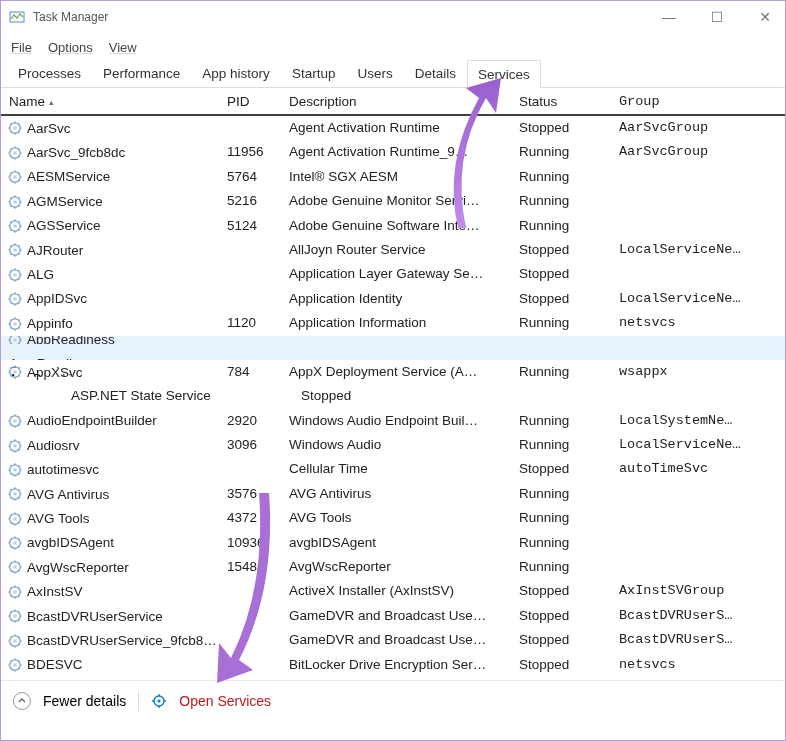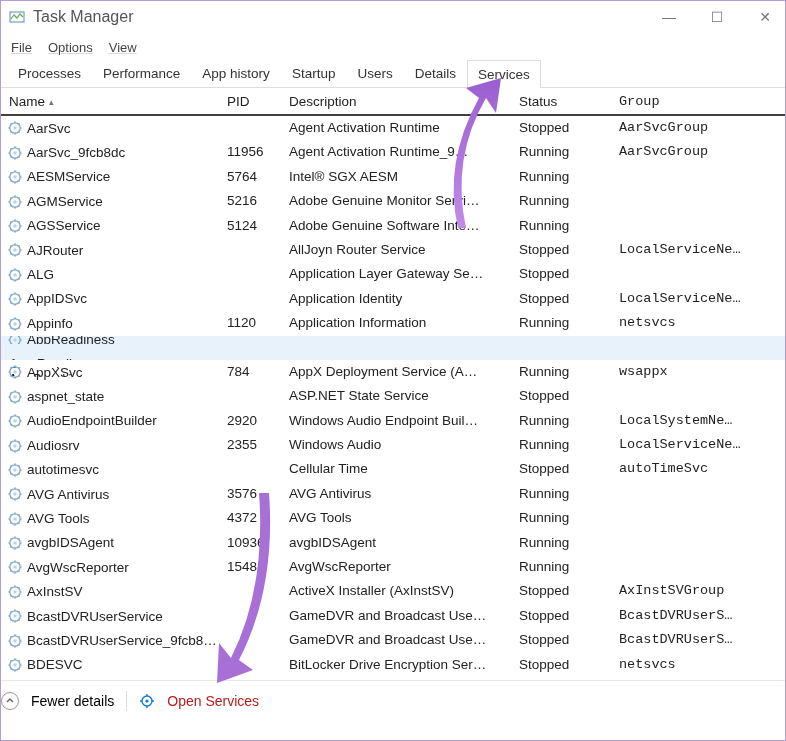--- a/index.html
+++ b/index.html
@@ -17,21 +17,21 @@
     display: flex;
     align-items: center;
     padding: 0 8px;
     background: #fff;
     color: #666;
   }
   .titlebar .app-icon {
     width: 16px; height: 16px;
     margin-right: 8px;
   }
-  .titlebar .title { flex: 0 0 auto; color: #555; font-size: 16px; }
+  .titlebar .title { flex: 0 0 auto; color: #555; font-size: 12px; }
   .titlebar .spacer { flex: 1; }
   .win-btns { display: flex; gap: 24px; align-items: center; color: #666; }
   .win-btn { width: 24px; text-align: center; cursor: default; font-size: 14px; color: #777;}
   .menubar {
     height: 22px;
     display: flex;
     gap: 16px;
     padding: 0 10px;
     align-items: flex-end;
     color: #444;
@@ -97,21 +97,21 @@
     display: inline-block;
     vertical-align: middle;
     margin-right: 4px;
     flex-shrink: 0;
   }
   .c-name-cell { display: flex; align-items: center; padding-left: 6px;}
   .footer {
     height: 40px;
     display: flex;
     align-items: center;
-    padding: 0 0;
+    padding: 0 12px;
     gap: 12px;
     border-top: 1px solid #e8e8e8;
     font-size: 14px;
   }
   .chev-circle {
     width: 18px; height: 18px;
     border: 1px solid #999;
     border-radius: 50%;
     display: inline-flex;
     align-items: center; justify-content: center;
@@ -419,37 +419,20 @@
               </g>
             </svg></span>
           <span>AppXSvc</span>
         </div>
         <div class="col c-pid">784</div>
         <div class="col c-desc">AppX Deployment Service (A…</div>
         <div class="col c-status">Running</div>
         <div class="col c-group">wsappx</div>
       </div>
       <div class="row">
-        <div class="col c-name c-name-cell">
-          <span><svg class="svc-icon" viewBox="0 0 16 16">
-              <circle cx="8" cy="8" r="5.2" fill="none" stroke="#7aa7c7" stroke-width="1.3"></circle>
-              <circle cx="8" cy="8" r="1.8" fill="#bcd3e6"></circle>
-              <g stroke="#7aa7c7" stroke-width="1.2">
-                <line x1="8" y1="1.3" x2="8" y2="3"></line>
-                <line x1="8" y1="13" x2="8" y2="14.7"></line>
-                <line x1="1.3" y1="8" x2="3" y2="8"></line>
-                <line x1="13" y1="8" x2="14.7" y2="8"></line>
-                <line x1="3.5" y1="3.5" x2="4.6" y2="4.6"></line>
-                <line x1="11.4" y1="11.4" x2="12.5" y2="12.5"></line>
-                <line x1="3.5" y1="12.5" x2="4.6" y2="11.4"></line>
-                <line x1="11.4" y1="4.6" x2="12.5" y2="3.5"></line>
-              </g>
-            </svg></span>
-          <span>aspnet_state</span>
-        </div>
         <div class="col c-pid"></div>
         <div class="col c-desc">ASP.NET State Service</div>
         <div class="col c-status">Stopped</div>
         <div class="col c-group"></div>
       </div>
       <div class="row">
         <div class="col c-name c-name-cell">
           <span><svg class="svc-icon" viewBox="0 0 16 16">
               <circle cx="8" cy="8" r="5.2" fill="none" stroke="#7aa7c7" stroke-width="1.3"></circle>
               <circle cx="8" cy="8" r="1.8" fill="#bcd3e6"></circle>
@@ -482,21 +465,21 @@
                 <line x1="1.3" y1="8" x2="3" y2="8"></line>
                 <line x1="13" y1="8" x2="14.7" y2="8"></line>
                 <line x1="3.5" y1="3.5" x2="4.6" y2="4.6"></line>
                 <line x1="11.4" y1="11.4" x2="12.5" y2="12.5"></line>
                 <line x1="3.5" y1="12.5" x2="4.6" y2="11.4"></line>
                 <line x1="11.4" y1="4.6" x2="12.5" y2="3.5"></line>
               </g>
             </svg></span>
           <span>Audiosrv</span>
         </div>
-        <div class="col c-pid">2355</div>
+        <div class="col c-pid">3096</div>
         <div class="col c-desc">Windows Audio</div>
         <div class="col c-status">Running</div>
         <div class="col c-group">LocalServiceNe…</div>
       </div>
       <div class="row">
         <div class="col c-name c-name-cell">
           <span><svg class="svc-icon" viewBox="0 0 16 16">
               <circle cx="8" cy="8" r="5.2" fill="none" stroke="#7aa7c7" stroke-width="1.3"></circle>
               <circle cx="8" cy="8" r="1.8" fill="#bcd3e6"></circle>
               <g stroke="#7aa7c7" stroke-width="1.2">

